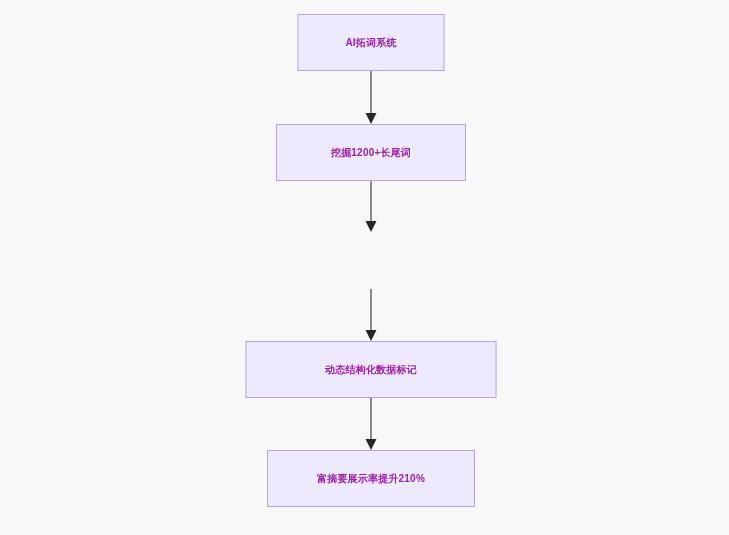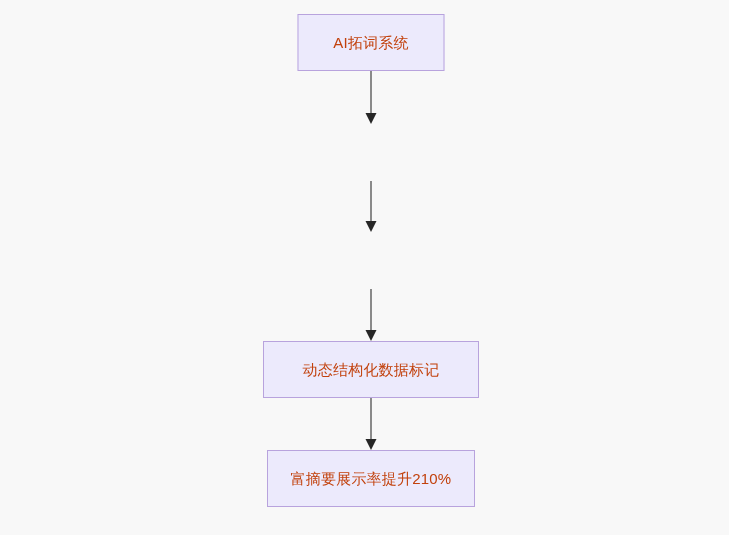--- a/index.html
+++ b/index.html
@@ -24,25 +24,26 @@
     box-sizing: border-box;
     background: #eceafc;
     border: 1.6px solid #b8a3dd;
     border-radius: 0;
     display: flex;
     align-items: center;
     justify-content: center;
     transform: translateX(-50%);
   }
   .node-label {
-    font-size: 15px;
+    font-size: 10px;
     line-height: 1;
-    color: #c2410c;
+    color: #a21caf;
     letter-spacing: 0.2px;
     white-space: nowrap;
+    font-weight: bold;
   }
   .edge {
     position: absolute;
     transform: translateX(-50%);
     overflow: visible;
   }
   .edge-line {
     stroke: #8a8a8a;
     stroke-width: 2;
     fill: none;
@@ -58,33 +59,36 @@
 
   <div class="node" style="left: 371px; top: 14px; width: 147px;">
     <span class="node-label">AI拓词系统</span>
   </div>
 
   <svg class="edge" width="20" height="53" viewBox="0 0 20 53" style="left: 371px; top: 71px;">
     <line class="edge-line" x1="10" y1="0" x2="10" y2="44"></line>
     <polygon class="edge-arrow" points="10,53 4.5,42 15.5,42"></polygon>
   </svg>
 
+  <div class="node" style="left: 371px; top: 124px; width: 190px;">
+    <span class="node-label">挖掘1200+长尾词</span>
+  </div>
 
   <svg class="edge" width="20" height="51" viewBox="0 0 20 51" style="left: 371px; top: 181px;">
     <line class="edge-line" x1="10" y1="0" x2="10" y2="42"></line>
     <polygon class="edge-arrow" points="10,51 4.5,40 15.5,40"></polygon>
   </svg>
 
 
   <svg class="edge" width="20" height="52" viewBox="0 0 20 52" style="left: 371px; top: 289px;">
     <line class="edge-line" x1="10" y1="0" x2="10" y2="43"></line>
     <polygon class="edge-arrow" points="10,52 4.5,41 15.5,41"></polygon>
   </svg>
 
-  <div class="node" style="left: 371px; top: 341px; width: 216px; text-align: center;">
+  <div class="node" style="left: 371px; top: 341px; width: 251px; text-align: center;">
     <span class="node-label">动态结构化数据标记</span>
   </div>
 
   <svg class="edge" width="20" height="52" viewBox="0 0 20 52" style="left: 371px; top: 398px;">
     <line class="edge-line" x1="10" y1="0" x2="10" y2="43"></line>
     <polygon class="edge-arrow" points="10,52 4.5,41 15.5,41"></polygon>
   </svg>
 
   <div class="node" style="left: 371px; top: 450px; width: 208px;">
     <span class="node-label">富摘要展示率提升210%</span>

